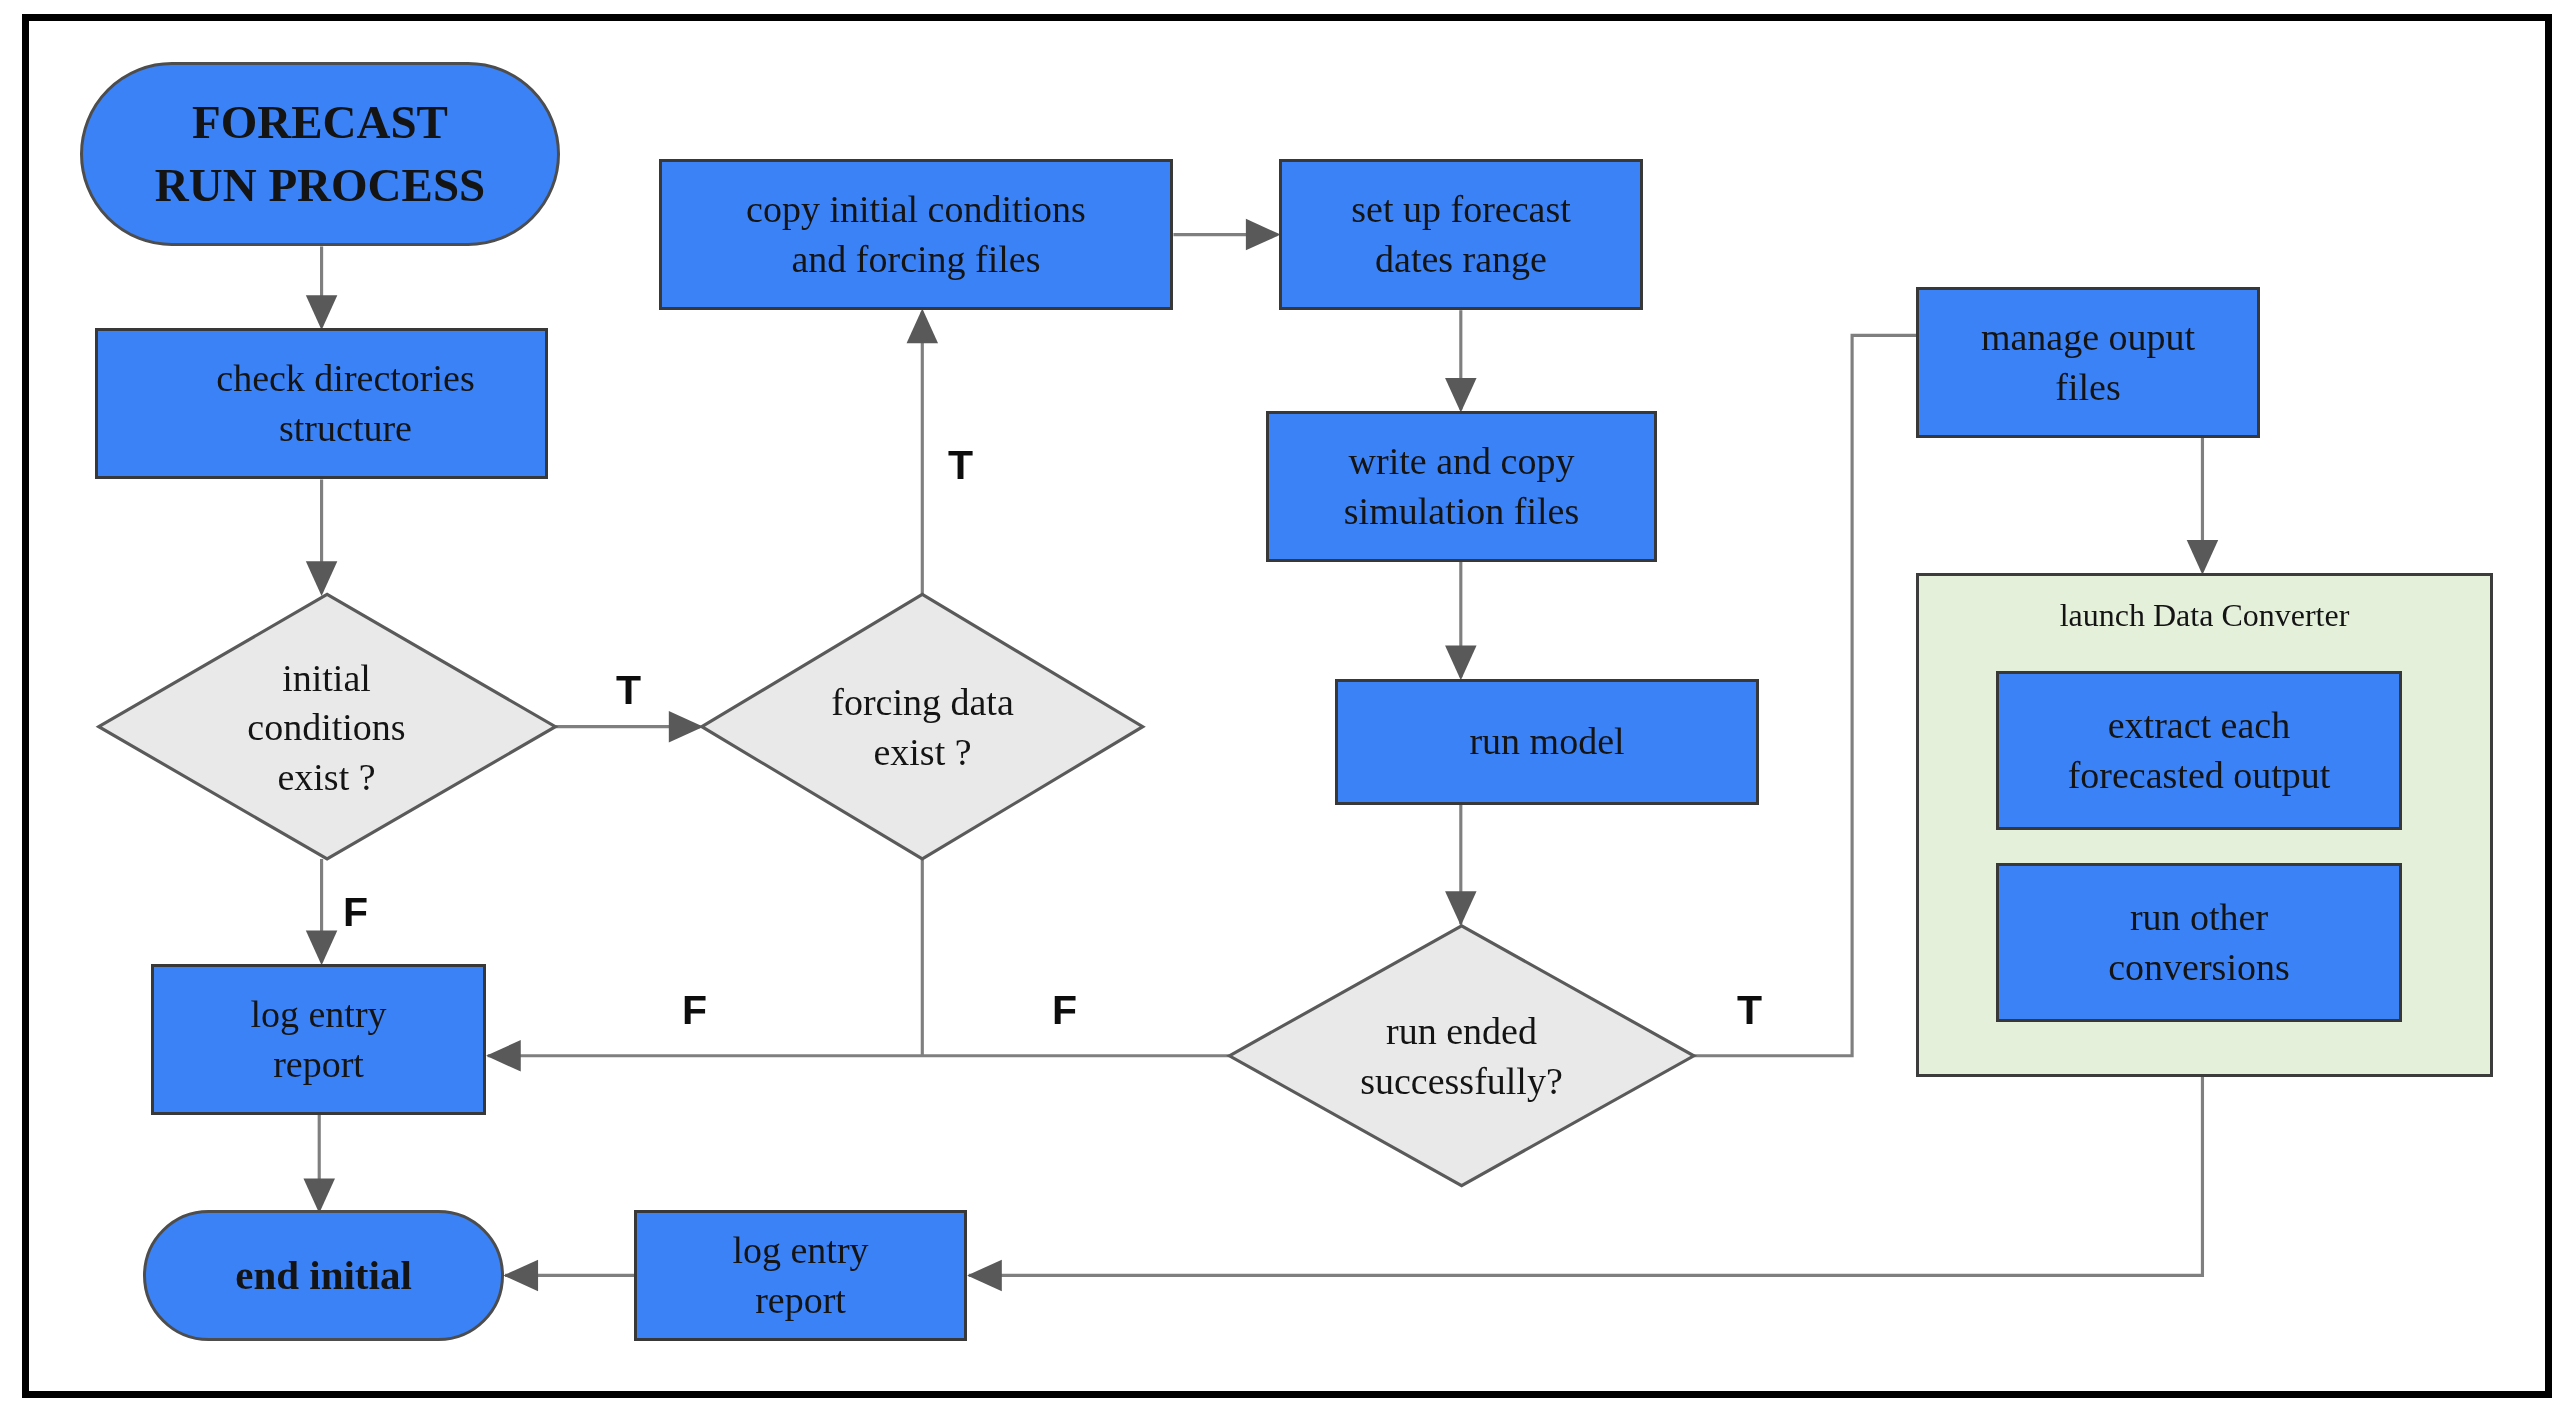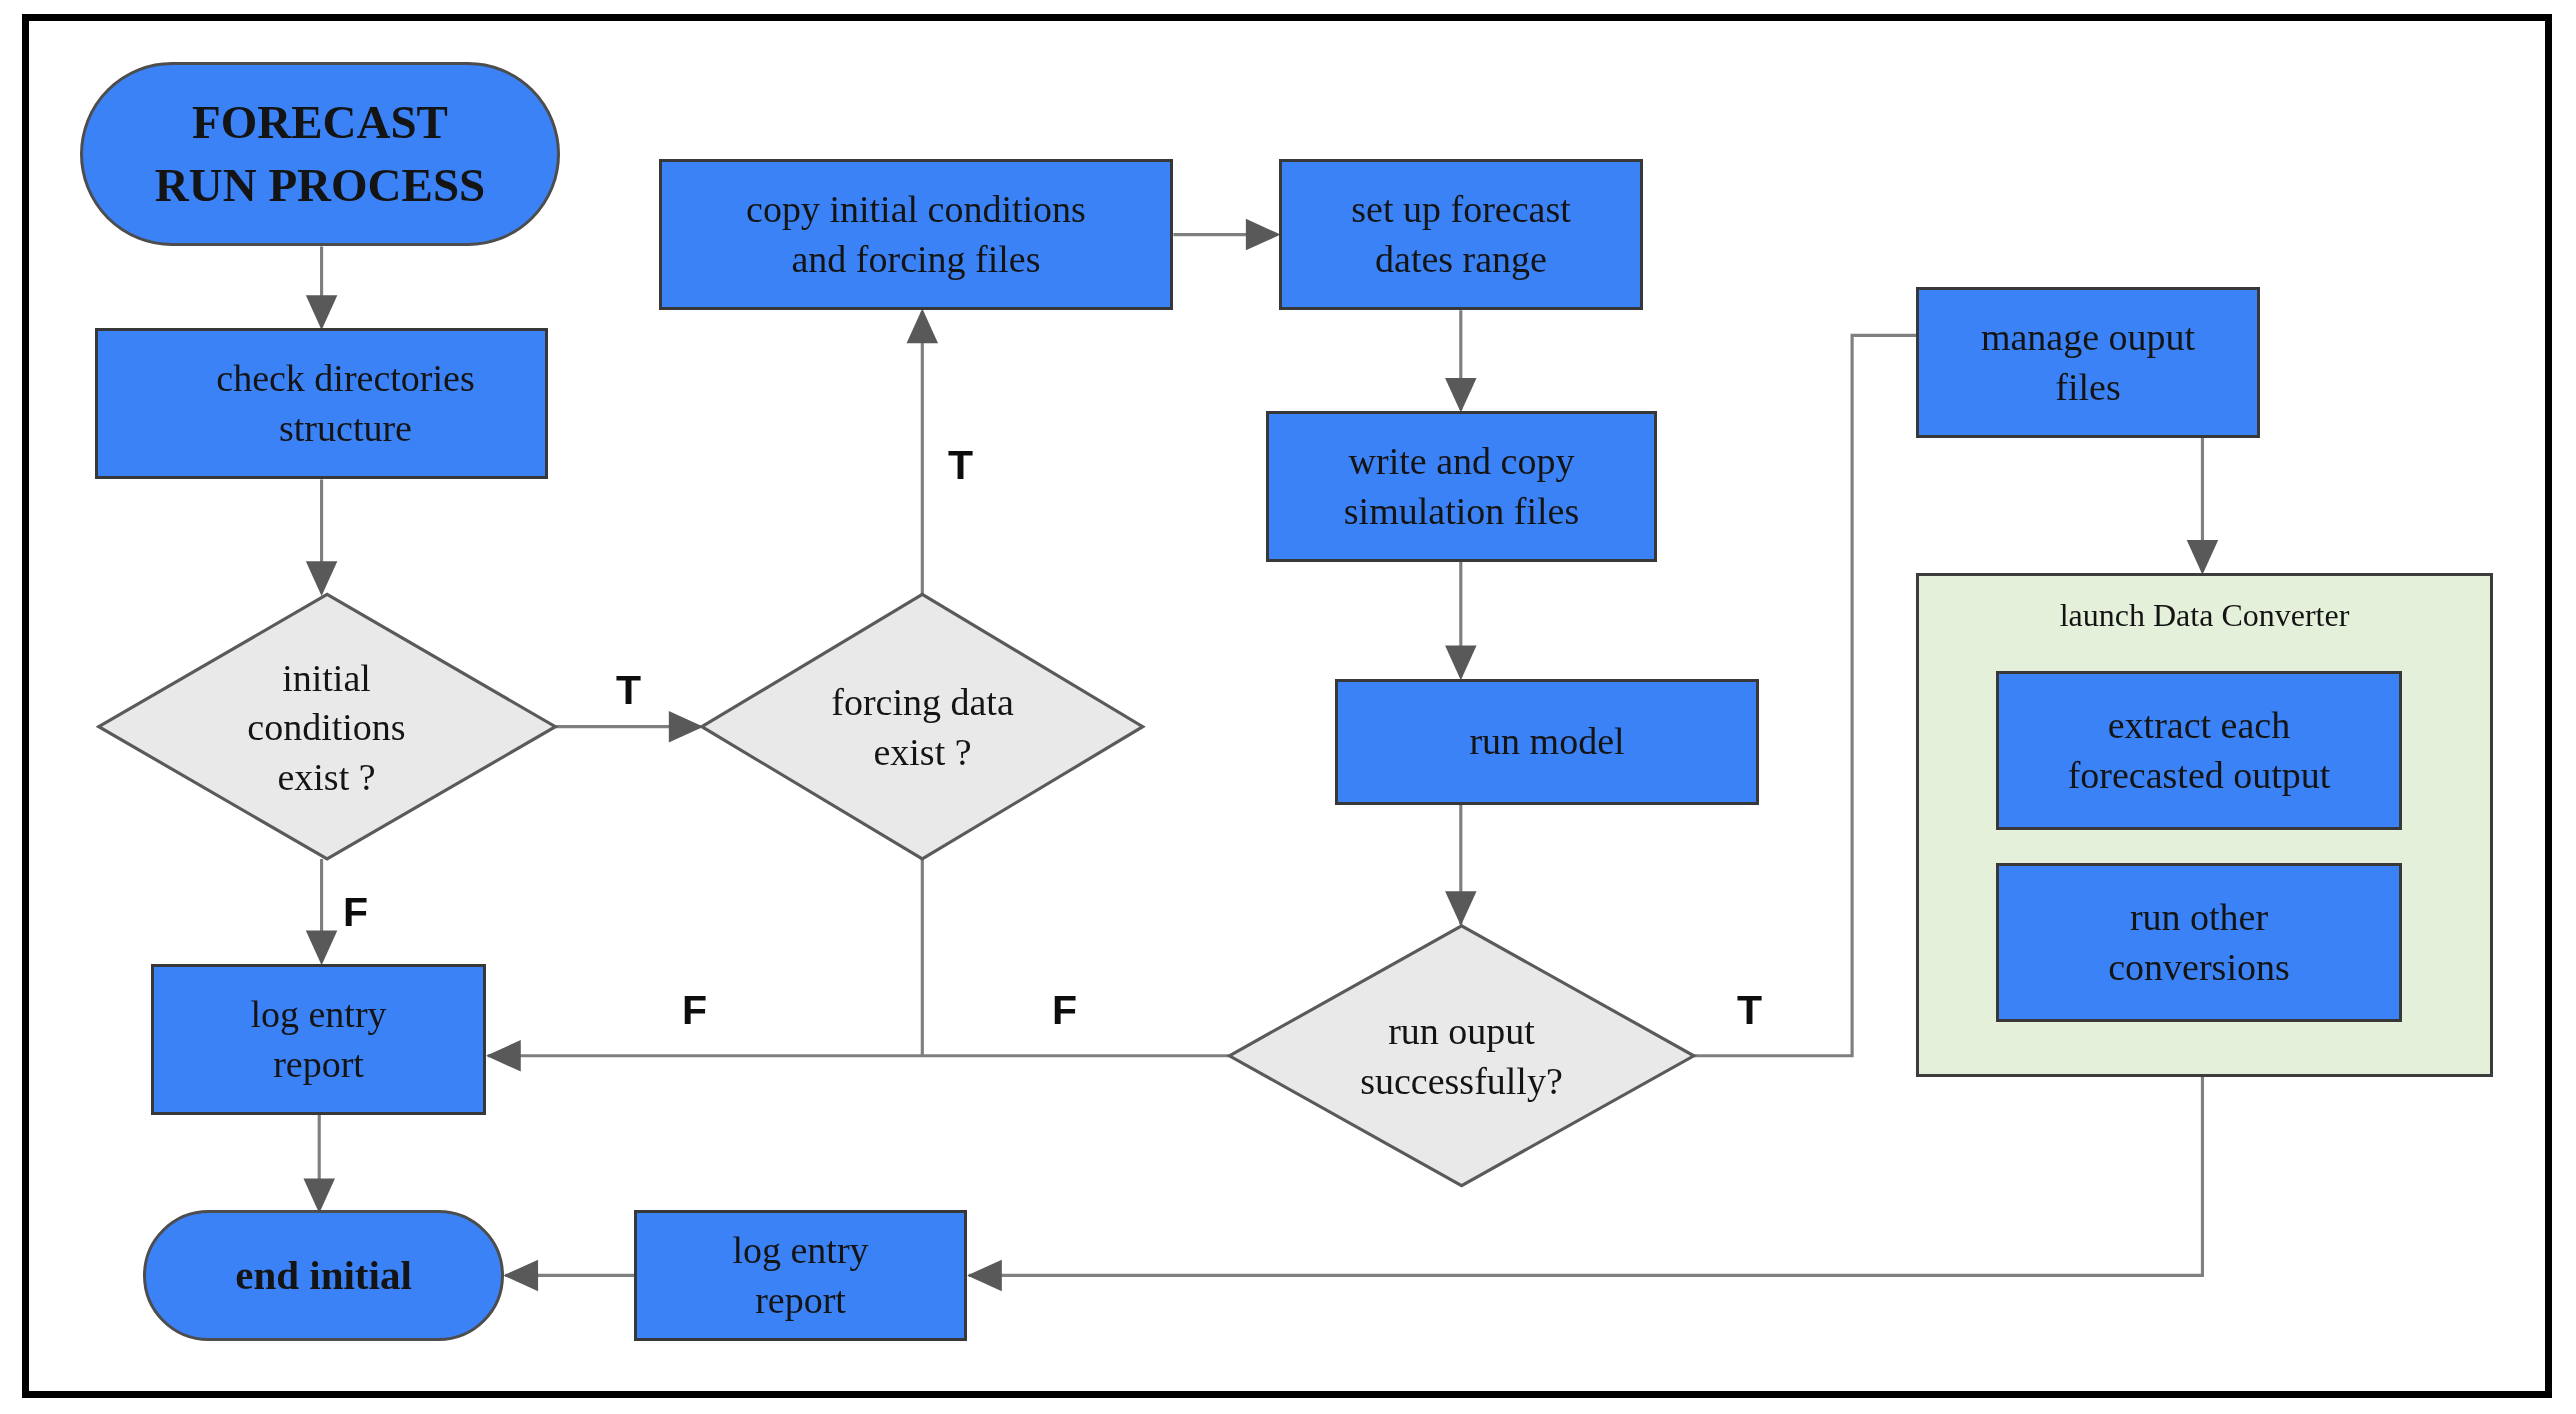--- a/index.html
+++ b/index.html
@@ -95,21 +95,21 @@
   <div class="node" style="left:95px;top:328px;width:453px;height:151px;padding-left:48px;">
     <span>check directories
 structure</span>
   </div>
 
   <div class="dtext" style="left:177px;top:625px;width:299px;height:206px;">initial
 conditions
 exist ?</div>
   <div class="dtext" style="left:765px;top:644px;width:315px;height:167px;">forcing data
 exist ?</div>
-  <div class="dtext" style="left:1304px;top:973px;width:315px;height:167px;">run ouput
+  <div class="dtext" style="left:1304px;top:973px;width:315px;height:167px;">run ended
 successfully?</div>
 
   <div class="node" style="left:659px;top:159px;width:514px;height:151px;">
     <span>copy initial conditions
 and forcing files</span>
   </div>
 
   <div class="node" style="left:1279px;top:159px;width:364px;height:151px;">
     <span>set up forecast
 dates range</span>

